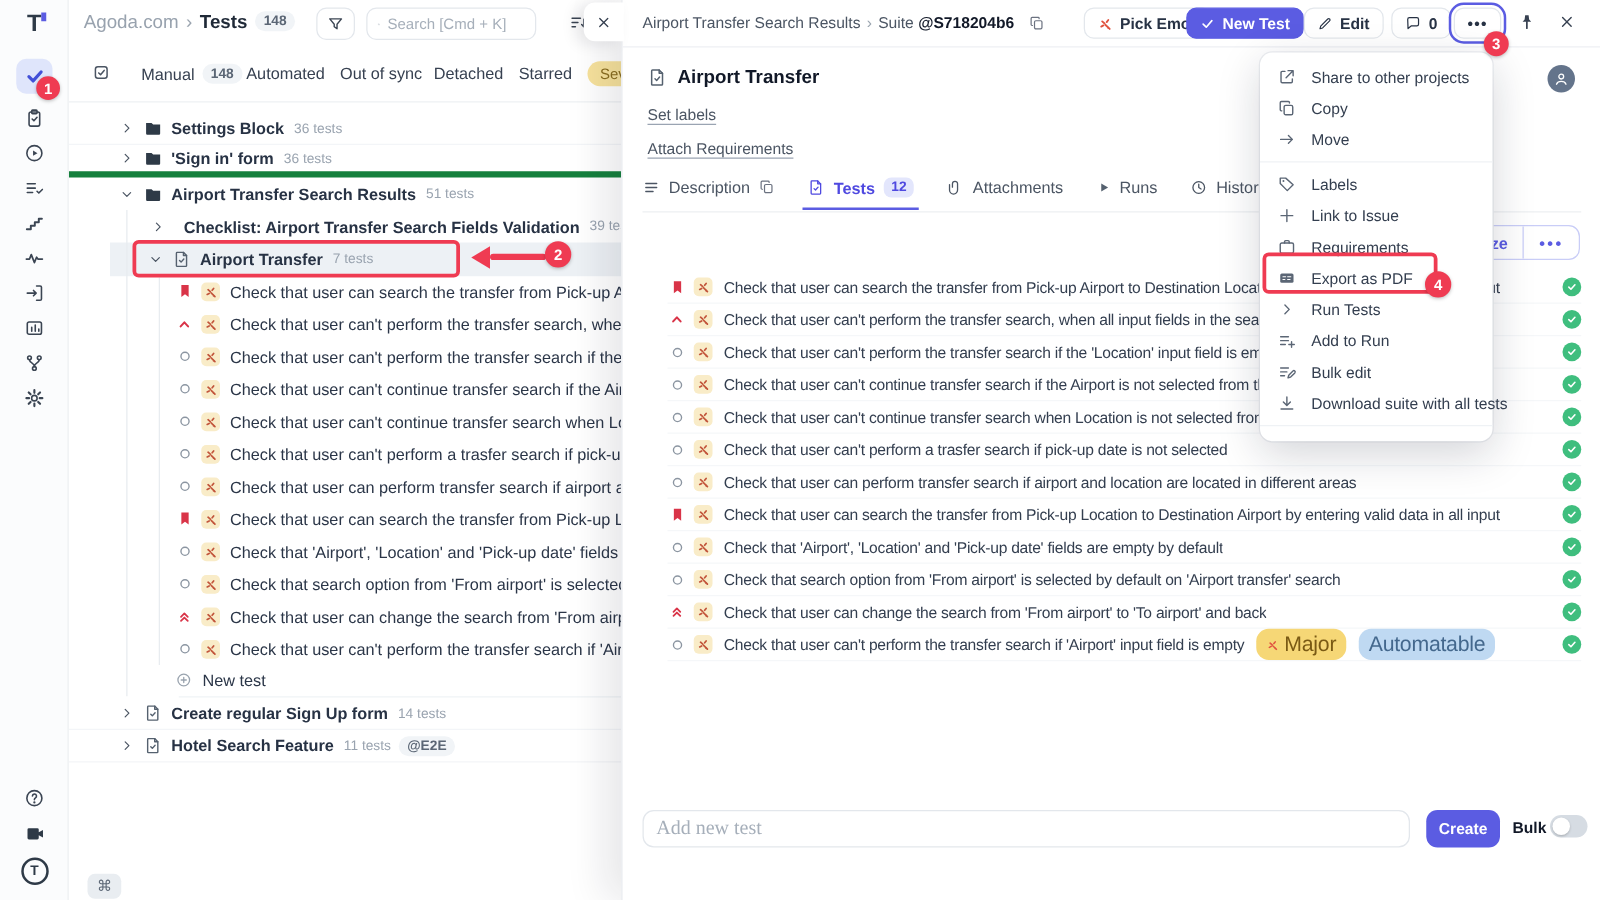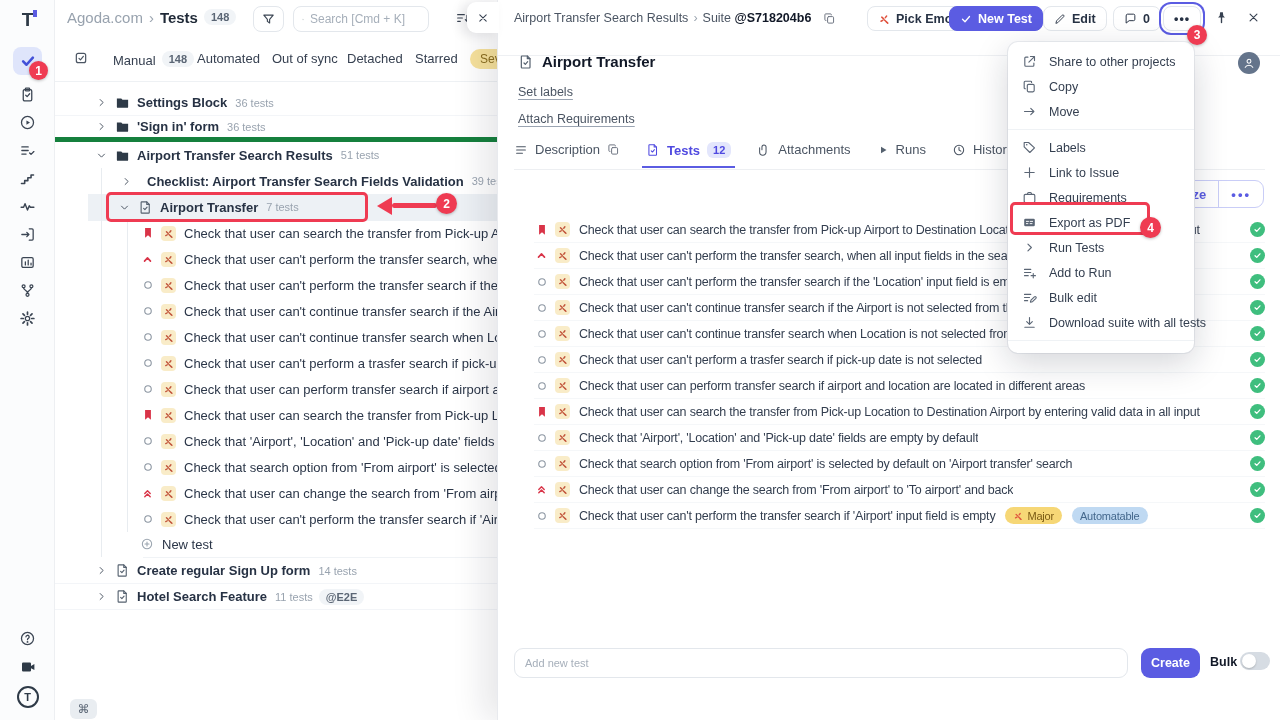--- a/index.html
+++ b/index.html
@@ -62,21 +62,21 @@
     display:flex; align-items:center; justify-content:center; color:#C2553B; }
   .newtest { color:#9aa4af; }
   .sepline { position:absolute; left:88px; width:354px; height:1px; background:#F0F3F6; }
 
   
   .spanel { position:absolute; left:497px; top:0; width:783px; height:720px; background:#fff; z-index:4;
     border-left:1px solid #E8EAEE; box-shadow:-14px 0 30px rgba(15,23,42,.10); }
   .close-tab { position:absolute; left:-31px; top:2px; width:32px; height:31px; background:#fff;
     border-radius:9px 0 0 9px; box-shadow:-6px 2px 12px rgba(15,23,42,.10); display:flex; align-items:center;
     justify-content:center; color:#374151; }
-  .sp-head { position:absolute; left:0; top:0; width:100%; height:56px; border-bottom:1px solid #EEF0F3; }
+  .sp-head { position:absolute; left:0; top:0; width:100%; height:38px; border-bottom:1px solid #EEF0F3; }
   .sp-crumb { position:absolute; left:16px; top:11px; font-size:12.5px; color:#4b5563; white-space:nowrap;}
   .sp-crumb .sep { margin:0 5px; color:#9aa4af; }
   .sp-crumb b { color:#111827; }
   .sp-crumb .copy { color:#6b7280; margin-left:8px; }
   .hbtn { position:absolute; top:6px; height:25px; border:1px solid #E3E7EC; border-radius:8px; background:#fff;
     display:flex; align-items:center; gap:6px; padding:0 10px; font-size:12.5px; color:#273244; font-weight:bold;}
   .hbtn.primary { background:#5B5CE2; border-color:#5B5CE2; color:#fff; }
   .hbtn.ringed { box-shadow:0 0 0 2px #fff, 0 0 0 4px #5B5CE2; }
   .pinic, .xic { position:absolute; top:10px; color:#374151; }
 
@@ -94,29 +94,29 @@
   .summarize { position:absolute; right:16px; top:180px; height:28px; display:flex; align-items:stretch;
     border:1px solid #C9CDF7; border-radius:9px; color:#5B5CE2; font-size:13px; font-weight:bold; overflow:hidden; background:#fff;}
   .summarize .seg { display:flex; align-items:center; gap:6px; padding:0 12px; }
   .summarize .seg + .seg { border-left:1px solid #C9CDF7; letter-spacing:2px; }
 
   .srow { position:absolute; left:36px; width:731px; height:26px; display:flex; align-items:center;
     font-size:12.5px; letter-spacing:-0.2px; color:#333e4f; border-bottom:1px solid #F5F7F9; }
   .srow .title { white-space:nowrap; overflow:hidden; margin-left:9px; }
   .srow .okchk { position:absolute; right:0; top:5px; width:15px; height:15px; border-radius:50%;
     background:#3FBE7E; color:#fff; display:flex; align-items:center; justify-content:center; }
-  .mbadge { margin-left:10px; font-size:11px; border-radius:10px; padding:2.5px 8px; white-space:nowrap;
+  .mbadge { margin-left:10px; font-size:17px; border-radius:10px; padding:2.5px 8px; white-space:nowrap;
     display:inline-flex; align-items:center; gap:4px; }
   .mbadge.major { background:#F6D776; color:#7a5a14; }
   .mbadge.auto { background:#BFD9F2; color:#44688d; }
 
   .addbar { position:absolute; left:16px; top:648px; width:614px; height:30px; border:1px solid #E3E7EC;
     border-radius:9px; display:flex; align-items:center; padding:0 10px; }
-  .addbar input { border:none; outline:none; width:100%; font-size:11px; color:#334155;
-    font-family:Liberation Sans, sans-serif;}
+  .addbar input { border:none; outline:none; width:100%; font-size:16px; color:#334155;
+    font-family:Liberation Serif, serif;}
   .addbar input::placeholder { color:#A6AFBA; }
   .create-btn { position:absolute; left:643px; top:648px; width:59px; height:30px; background:#5B5CE2;
     color:#fff; border:none; border-radius:9px; font-size:12.5px; font-weight:bold; font-family:"Liberation Sans", sans-serif;}
   .bulk-lbl { position:absolute; left:712px; top:655px; font-size:12.5px; font-weight:bold; color:#111827; }
   .toggle { position:absolute; left:742px; top:652px; width:30px; height:18px; background:#D6DCE3; border-radius:10px; }
   .toggle::after { content:""; position:absolute; left:2px; top:2px; width:14px; height:14px; background:#fff;
     border-radius:50%; box-shadow:0 1px 2px rgba(0,0,0,.2); }
   .avatar { position:absolute; right:20px; top:52px; width:22px; height:22px; border-radius:50%;
     background:#64748B; color:#fff; display:flex; align-items:center; justify-content:center; }
 

